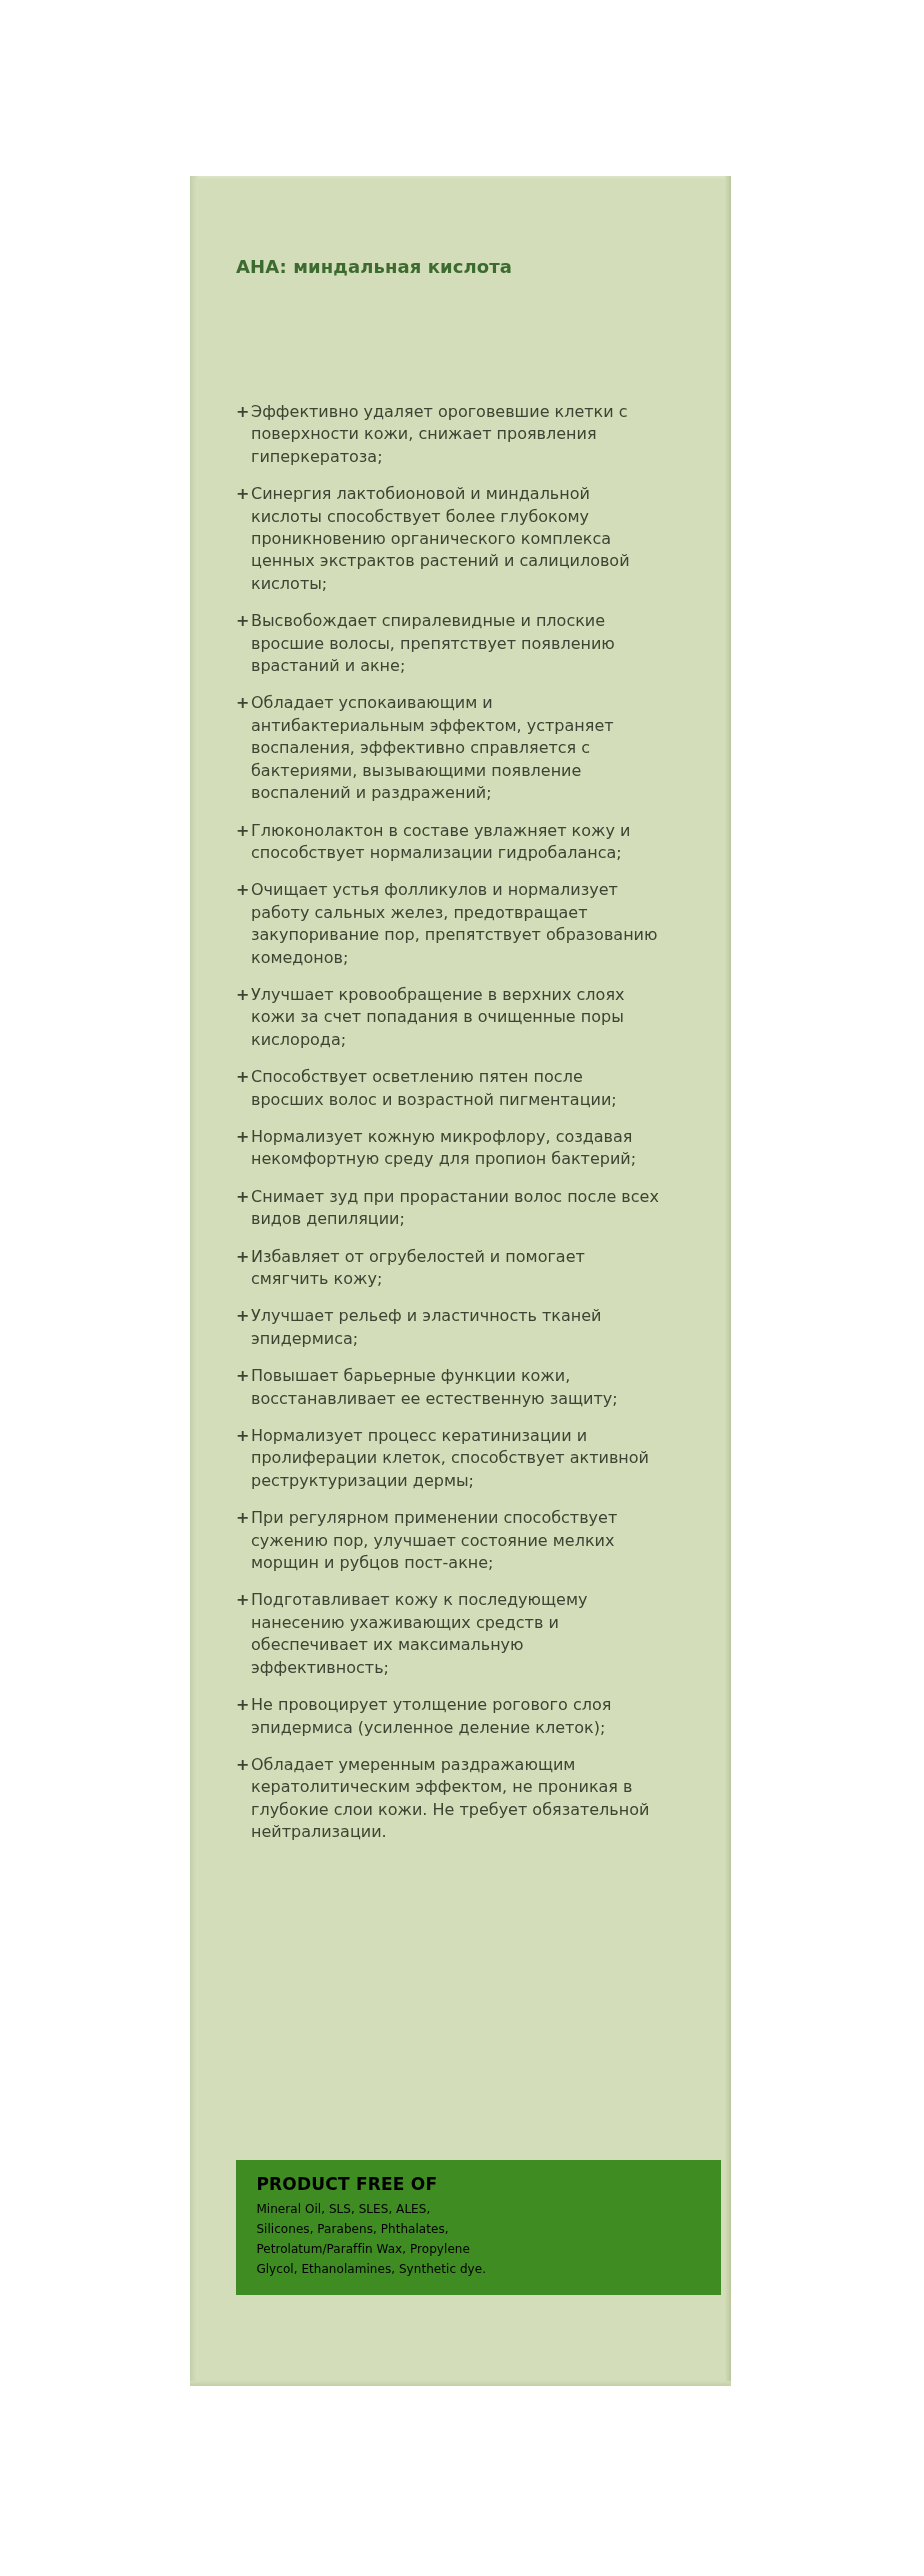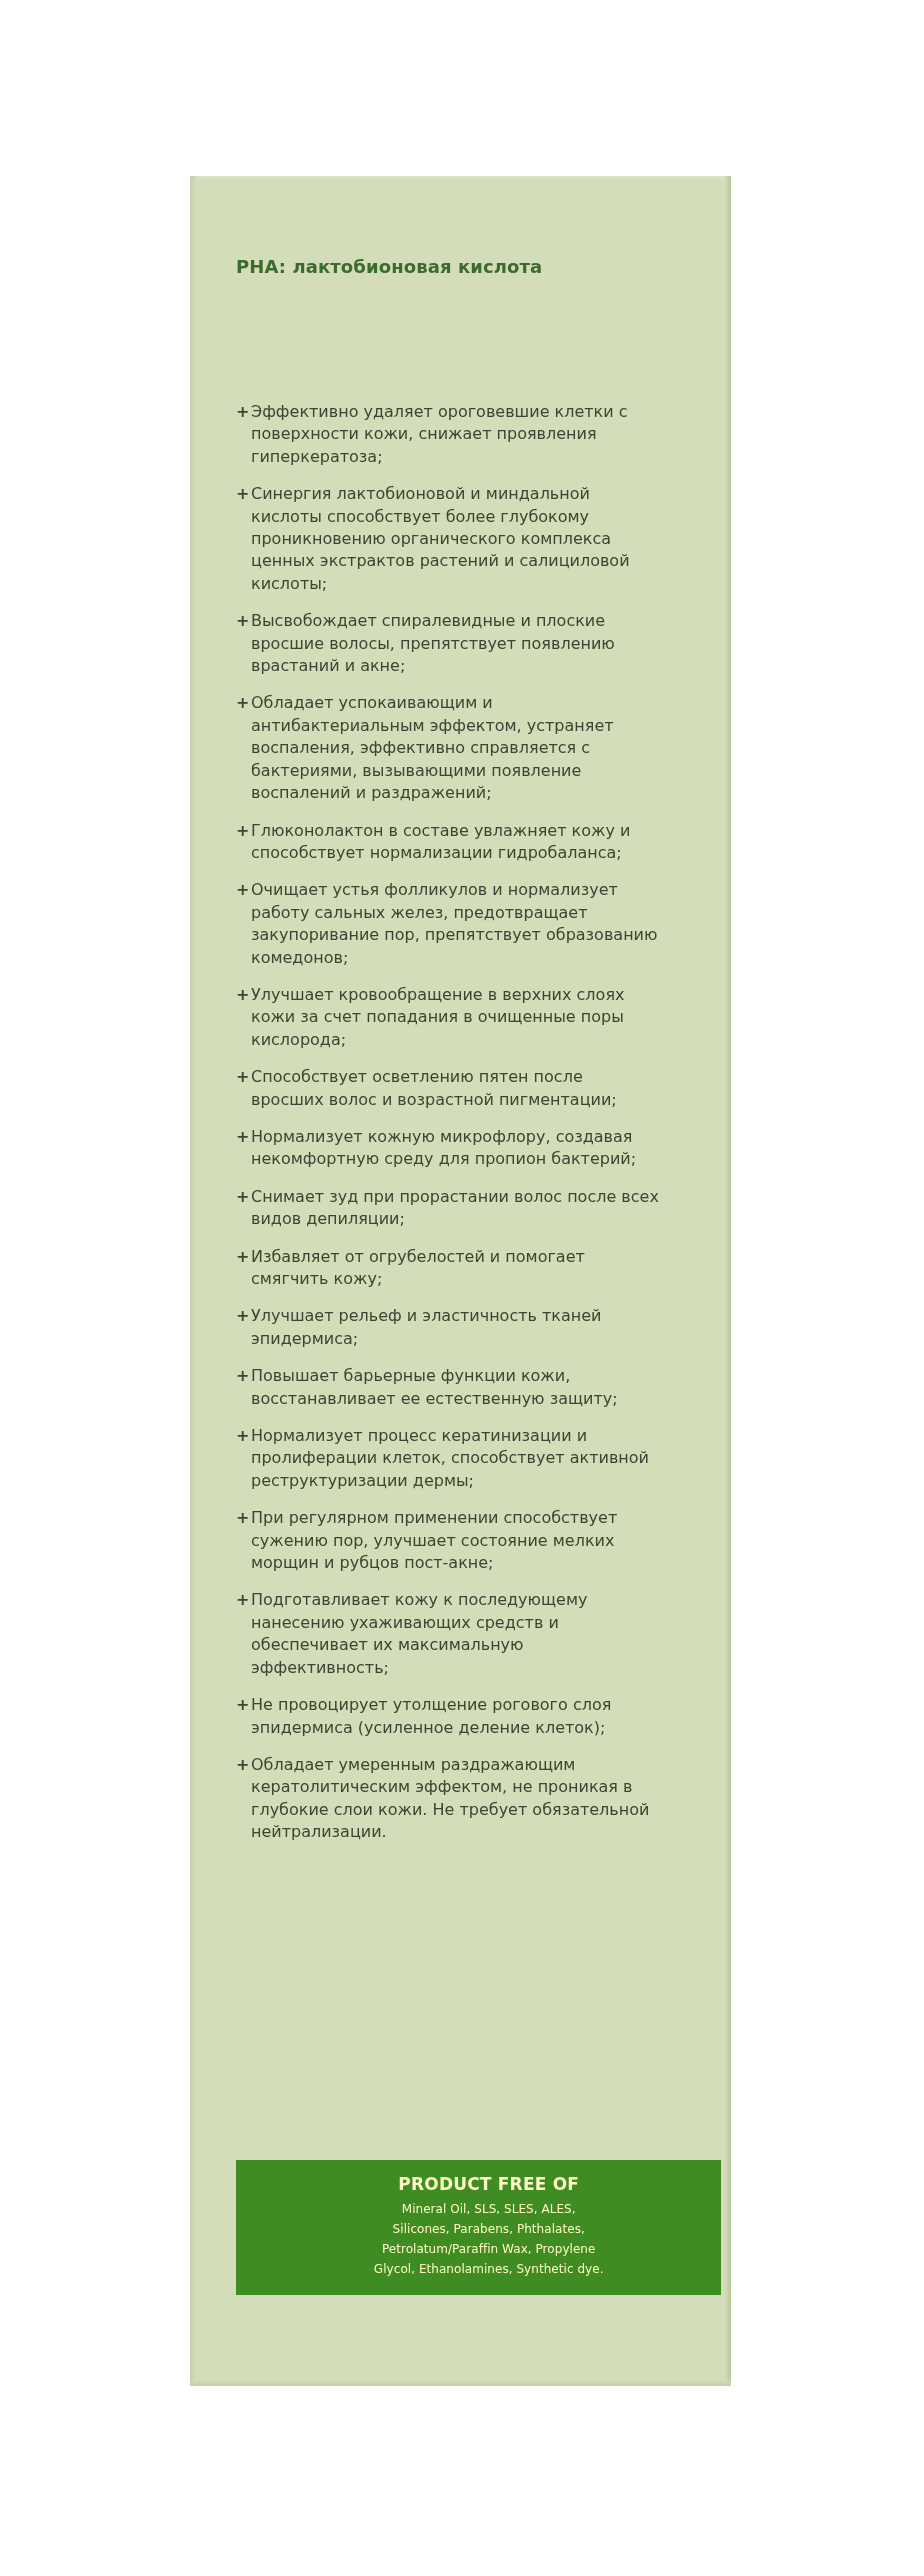--- a/index.html
+++ b/index.html
@@ -123,24 +123,23 @@
     display: block;
   }
 
   
   #free-of {
     position: absolute;
     left: 0;
     top: 1984px;
     width: 485px;
     background: #3f8c23;
-    color: #fef9c3;
+    color: #000000;
     padding: 15px 0 16.7px 20.4px;
     box-sizing: border-box;
-    text-align: center;
   }
   #free-of .free-of-title {
     font-weight: bold;
     font-size: 17px;
     line-height: 19.5px;
     letter-spacing: 0.2px;
   }
   #free-of .free-of-body {
     font-size: 12px;
     line-height: 20px;
@@ -157,21 +156,21 @@
 
 <div id="package">
   <div class="edge-top"></div>
   <div class="fold-left"></div>
   <div class="fold-right"></div>
   <div class="edge-bottom"></div>
 
   <div id="content">
 
     <div id="acids">
-        <div class="acid-line">PHA: лактобионовая кислота</div>
+        <div class="acid-line">AHA: миндальная кислота</div>
       </div>
 
     <div id="benefits">
         <div class="benefit">
           <span class="plus-icon">+</span>
           <span class="benefit-text">Эффективно удаляет ороговевшие клетки с поверхности кожи, снижает проявления гиперкератоза;</span>
         </div>
         <div class="benefit">
           <span class="plus-icon">+</span>
           <span class="benefit-text">Синергия лактобионовой и миндальной кислоты способствует более глубокому проникновению органического комплекса ценных экстрактов растений и салициловой кислоты;</span>

